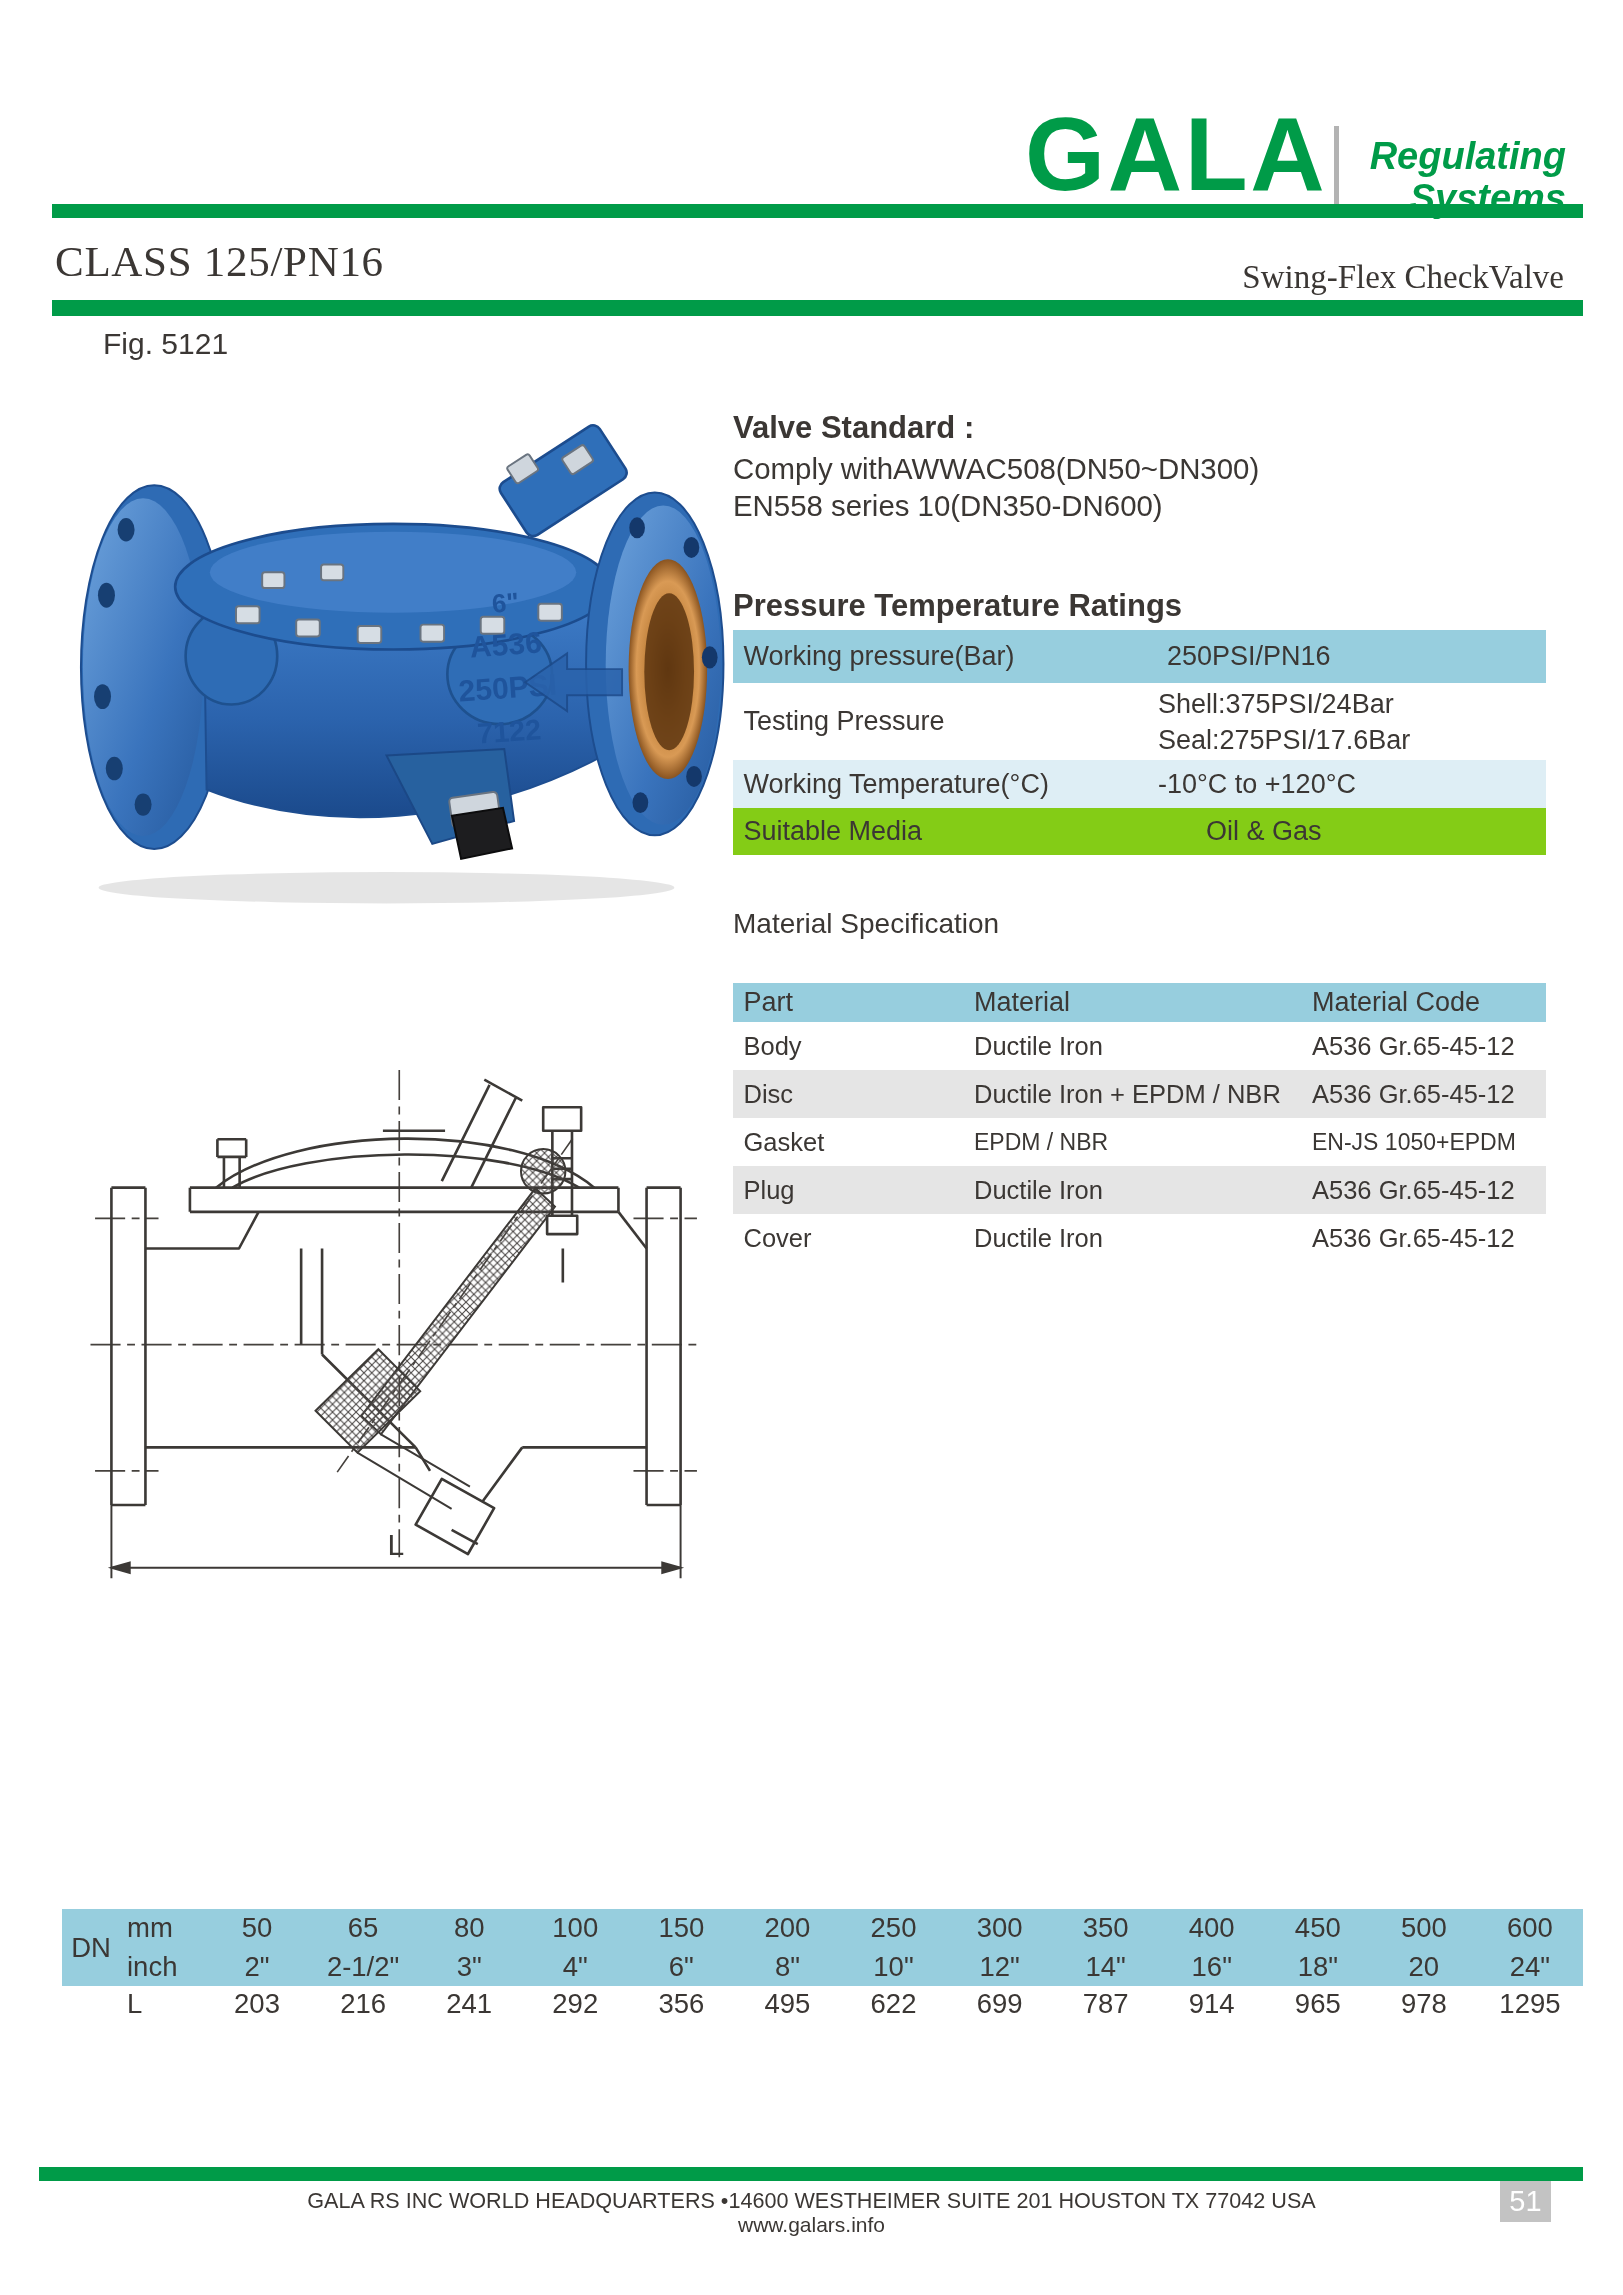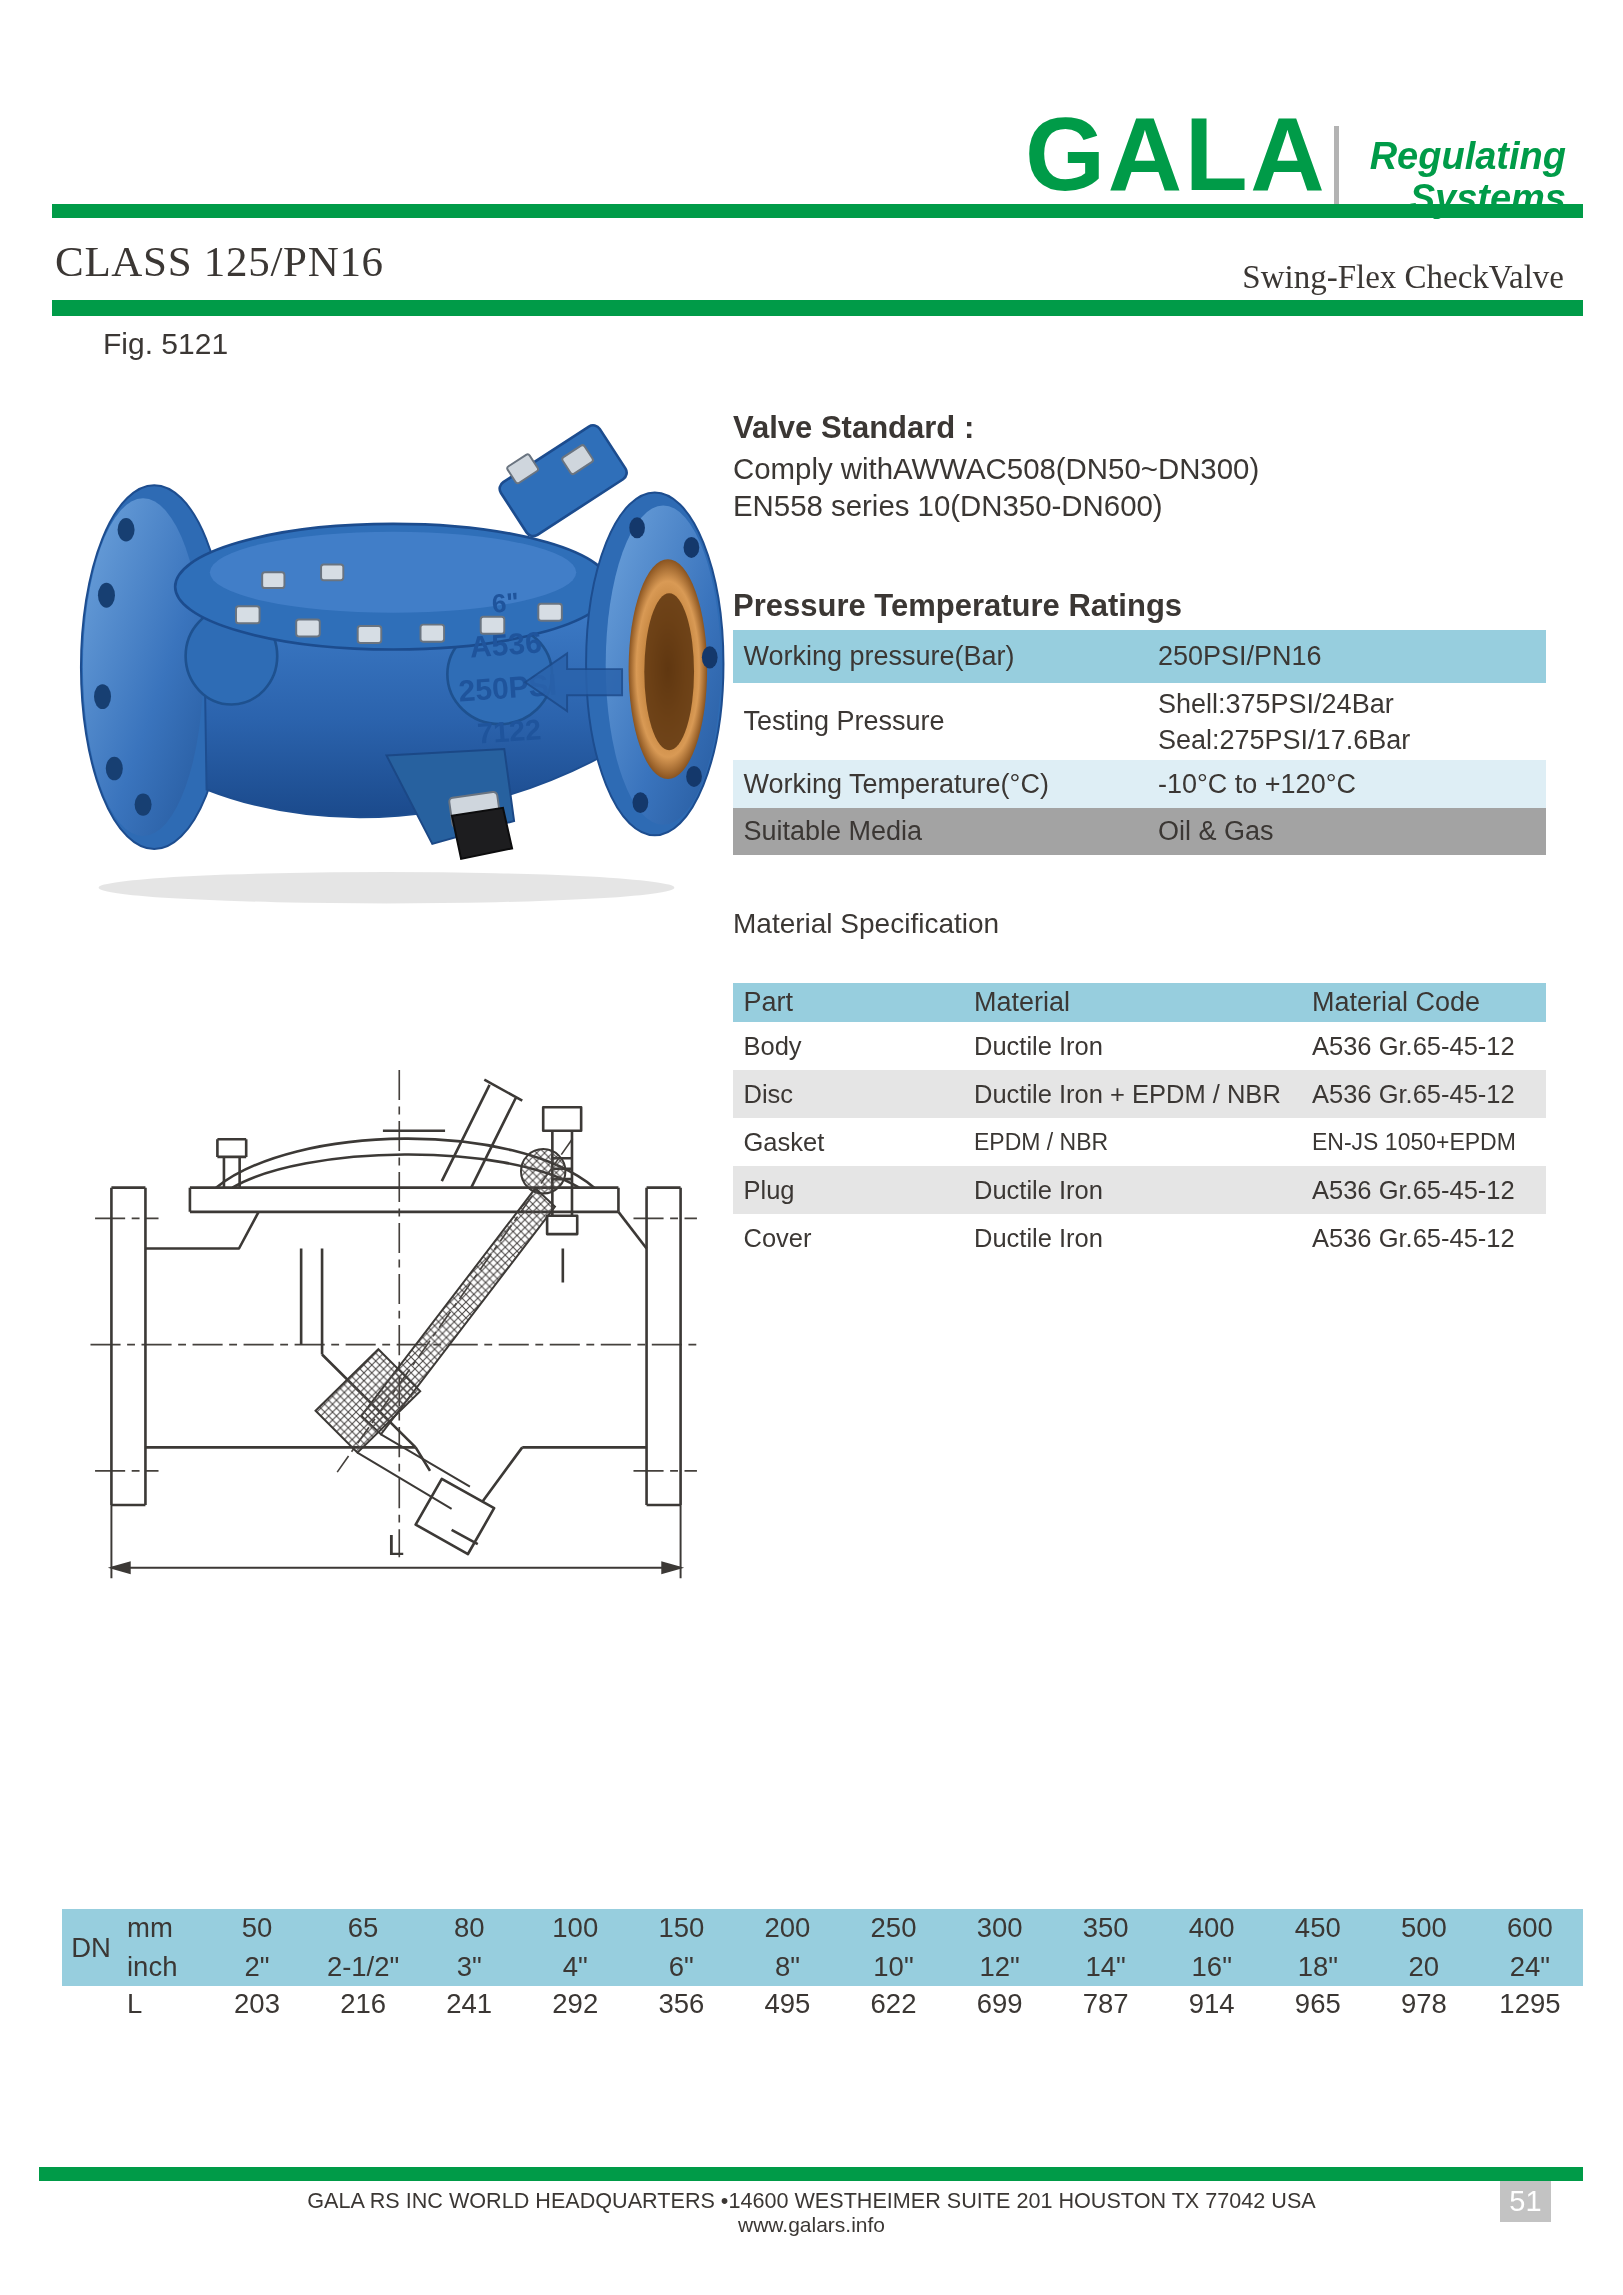--- a/index.html
+++ b/index.html
@@ -24,25 +24,25 @@
 
   
   .vs-heading{left:733px;top:410px;font-size:31px;font-weight:bold;}
   .vs-lines{left:733px;top:450px;font-size:29.4px;line-height:37px;}
   .pt-heading{left:733px;top:588px;font-size:31px;font-weight:bold;}
 
   .ptable{left:733px;top:630px;width:813px;font-size:27px;}
   .prow{display:flex;align-items:center;}
   .prow .plabel{width:425px;padding-left:10.5px;box-sizing:border-box;}
   .prow .pvalue{flex:1;}
-  .pr1{height:53px;background:#97cede;}
+  .pr1{height:53px;background:#97cede;gap:9px;}
   .pr2{height:77px;background:#ffffff;}
   .pr2 .pvalue div{line-height:36px;}
   .pr3{height:48px;background:#deeef5;}
-  .pr4{height:47px;background:#a3a3a3;}
+  .pr4{height:47px;background:#84cc16;gap:48px;}
 
   .ms-label{left:733px;top:908px;font-size:28px;}
   .mtable{left:733px;top:983px;width:813px;font-size:25.5px;}
   .mrow{display:flex;align-items:center;height:48px;background:#ffffff;}
   .mhead{height:39px;background:#97cede;font-size:27px;}
   .mrow.blue{background:#e5e5e5;}
   .mc1{width:241px;padding-left:10.5px;box-sizing:border-box;}
   .mc2{width:338px;}
   .mc3{flex:1;}
   .sm{font-size:23px;}

